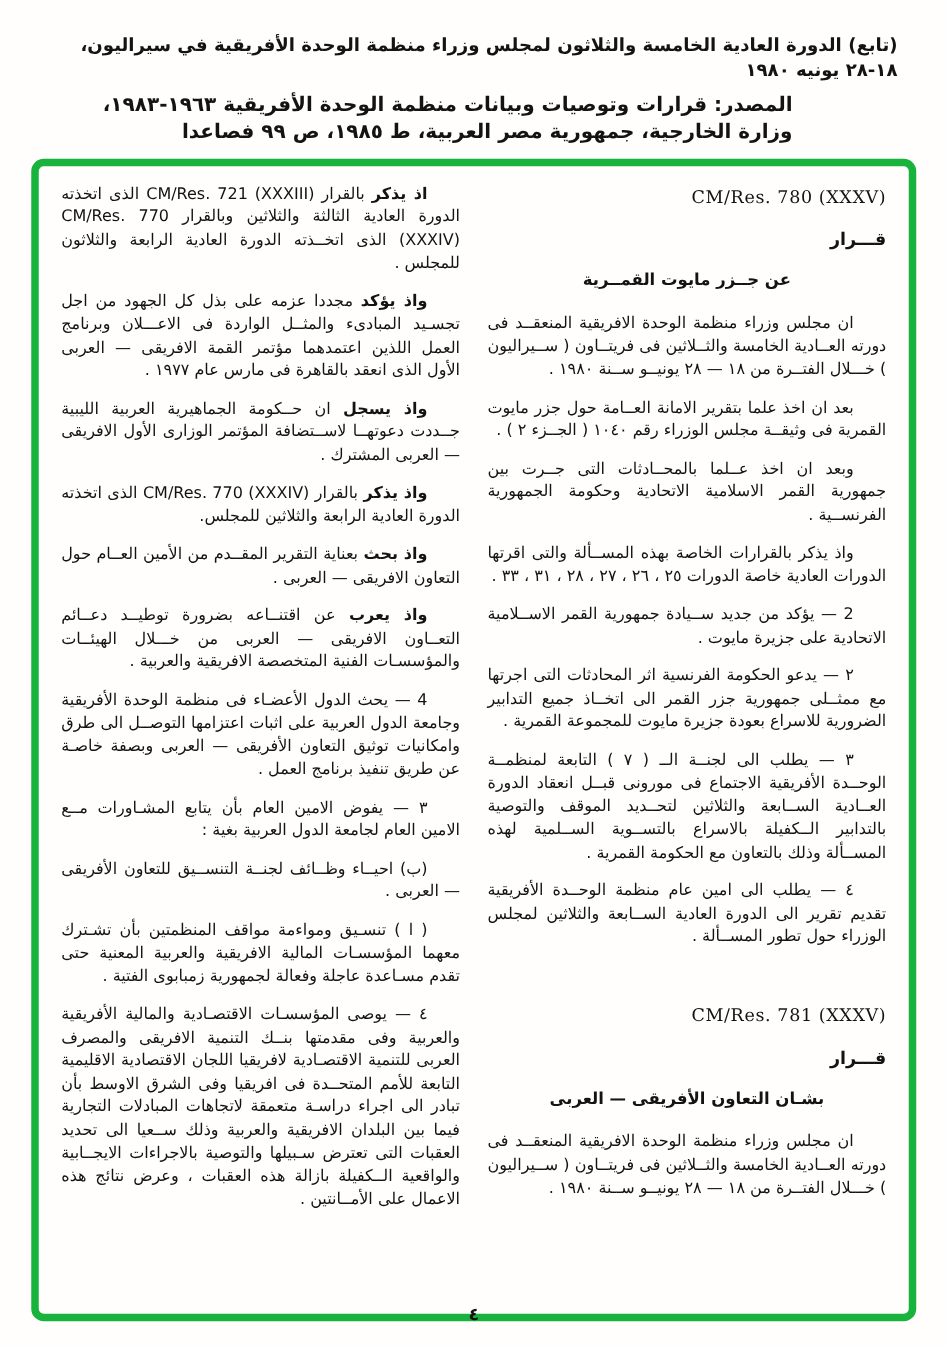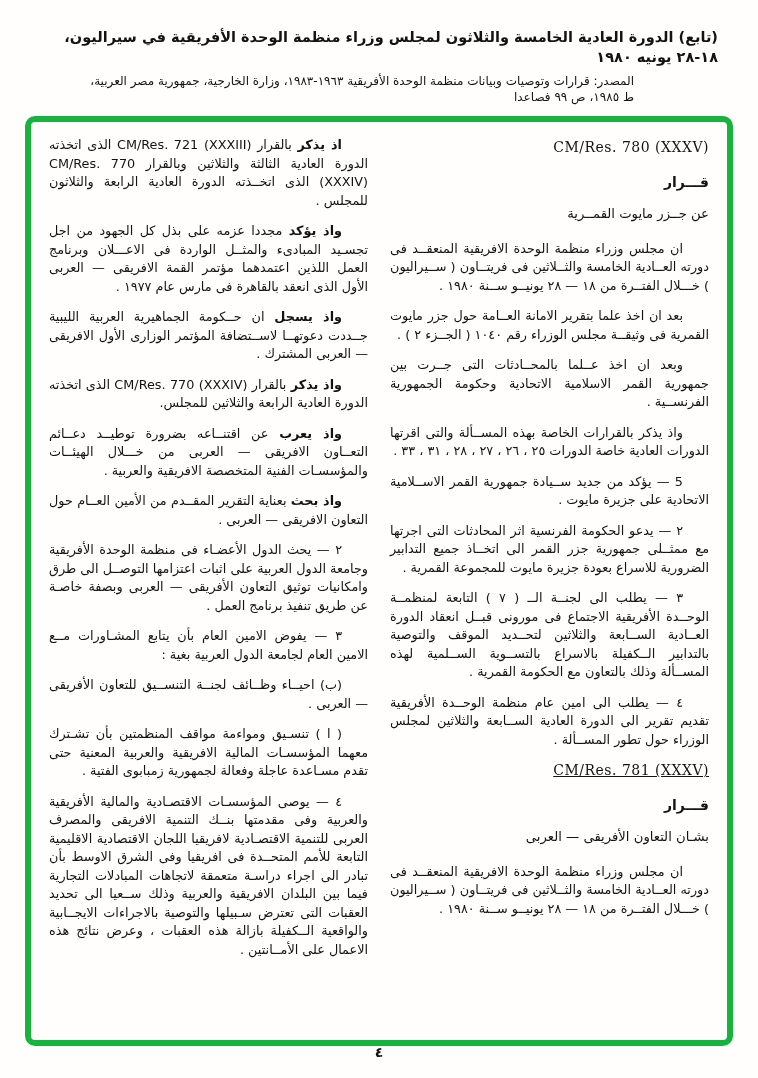--- a/index.html
+++ b/index.html
@@ -11,21 +11,21 @@
     font-family:"DejaVu Sans", sans-serif;
     overflow:hidden;
     direction:rtl;
   }
   .header { padding:28px 40px 0 36px; text-align:right; }
   .header-line1 {
     font-weight:bold; font-size:14.5px; line-height:1.35;
     letter-spacing:0px;
   }
   .header-line2 {
-    font-weight:normal; font-size:12px; margin-top:7px;
+    font-weight:bold; font-size:16px; margin-top:7px;
     padding-left:40px; padding-right:84px; line-height:1.3;
   }
   .frame {
     box-sizing:border-box;
     margin:11px 25px 0 25px;
     width:708px; height:930px;
     border:6px solid #17b33c;
     border-radius:10px;
     padding:14px 18px 10px 18px;
     background:#fffefc;
@@ -35,27 +35,27 @@
     flex:1 1 0; min-width:0;
     text-align:justify;
     font-size:12.8px; line-height:18.5px;
   }
   .res-ref {
     direction:ltr; text-align:right;
     font-family:"DejaVu Serif", serif;
     font-size:14px; letter-spacing:0.5px;
     margin:2px 0 8px 0;
   }
-  .ref-781 { margin-top:12px;text-decoration:underline; }
+  .ref-781 { margin-top:44px; }
   .res-heading {
     font-weight:bold; font-size:14px;
     margin:16px 0 14px 0; text-indent:0;
   }
   .res-subject {
-    font-weight:normal; font-size:13.2px;
+    text-align:center; font-weight:bold; font-size:13.2px;
     margin:0 0 16px 0; text-indent:0;
   }
   p.para { margin:0 0 12px 0; text-indent:26px; }
   p.para b.lead { font-weight:bold; }
   .page-number {
     position:absolute; bottom:18px; left:0; right:0;
     text-align:center; font-weight:bold; font-size:14px;
   }
 </style>
 </head>
@@ -78,21 +78,21 @@
         <div>
 
             <p class="para">ان مجلس وزراء منظمة الوحدة الافريقية المنعقــد فى دورته العــادية الخامسة والثــلاثين فى فريتــاون ( ســيراليون ) خـــلال الفتــرة من ١٨ — ٢٨ يونيــو ســنة ١٩٨٠ .</p>
 
             <p class="para">بعد ان اخذ علما بتقرير الامانة العــامة حول جزر مايوت القمرية فى وثيقــة مجلس الوزراء رقم ١٠٤٠ ( الجــزء ٢ ) .</p>
 
             <p class="para">وبعد ان اخذ عــلما بالمحــادثات التى جــرت بين جمهورية القمر الاسلامية الاتحادية وحكومة الجمهورية الفرنســية .</p>
 
             <p class="para">واذ يذكر بالقرارات الخاصة بهذه المســألة والتى اقرتها الدورات العادية خاصة الدورات ٢٥ ، ٢٦ ، ٢٧ ، ٢٨ ، ٣١ ، ٣٣ .</p>
 
-            <p class="para">5 — يؤكد من جديد ســيادة جمهورية القمر الاســلامية الاتحادية على جزيرة مايوت .</p>
+            <p class="para">2 — يؤكد من جديد ســيادة جمهورية القمر الاســلامية الاتحادية على جزيرة مايوت .</p>
 
             <p class="para">٢ — يدعو الحكومة الفرنسية اثر المحادثات التى اجرتها مع ممثــلى جمهورية جزر القمر الى اتخــاذ جميع التدابير الضرورية للاسراع بعودة جزيرة مايوت للمجموعة القمرية .</p>
 
             <p class="para">٣ — يطلب الى لجنــة الــ ( ٧ ) التابعة لمنظمــة الوحــدة الأفريقية الاجتماع فى مورونى قبــل انعقاد الدورة العــادية الســابعة والثلاثين لتحــديد الموقف والتوصية بالتدابير الــكفيلة بالاسراع بالتســوية الســلمية لهذه المســألة وذلك بالتعاون مع الحكومة القمرية .</p>
 
             <p class="para">٤ — يطلب الى امين عام منظمة الوحــدة الأفريقية تقديم تقرير الى الدورة العادية الســابعة والثلاثين لمجلس الوزراء حول تطور المســألة .</p>
           </div>
 
         <div class="res-ref ref-781">CM/Res. 781 (XXXV)</div>
         <div class="res-heading">قـــرار</div>
@@ -107,26 +107,26 @@
         <div>
 
             <p class="para"><b class="lead">اذ يذكر</b> <span>بالقرار CM/Res. 721 (XXXIII) الذى اتخذته الدورة العادية الثالثة والثلاثين وبالقرار CM/Res. 770 (XXXIV) الذى اتخــذته الدورة العادية الرابعة والثلاثون للمجلس .</span></p>
 
             <p class="para"><b class="lead">واذ يؤكد</b> <span>مجددا عزمه على بذل كل الجهود من اجل تجسـيد المبادىء والمثــل الواردة فى الاعـــلان وبرنامج العمل اللذين اعتمدهما مؤتمر القمة الافريقى — العربى الأول الذى انعقد بالقاهرة فى مارس عام ١٩٧٧ .</span></p>
 
             <p class="para"><b class="lead">واذ يسجل</b> <span>ان حــكومة الجماهيرية العربية الليبية جــددت دعوتهــا لاســتضافة المؤتمر الوزارى الأول الافريقى — العربى المشترك .</span></p>
 
             <p class="para"><b class="lead">واذ يذكر</b> <span>بالقرار CM/Res. 770 (XXXIV) الذى اتخذته الدورة العادية الرابعة والثلاثين للمجلس.</span></p>
 
+            <p class="para"><b class="lead">واذ بحث</b> <span>بعناية التقرير المقــدم من الأمين العــام حول التعاون الافريقى — العربى .</span></p>
+
             <p class="para"><b class="lead">واذ يعرب</b> <span>عن اقتنــاعه بضرورة توطيــد دعــائم التعــاون الافريقى — العربى من خـــلال الهيئــات والمؤسسـات الفنية المتخصصة الافريقية والعربية .</span></p>
 
-            <p class="para"><b class="lead">واذ بحث</b> <span>بعناية التقرير المقــدم من الأمين العــام حول التعاون الافريقى — العربى .</span></p>
 
-
-            <p class="para"> <span>٢ — يحث الدول الأعضـاء فى منظمة الوحدة الأفريقية وجامعة الدول العربية على اثبات اعتزامها التوصــل الى طرق وامكانيات توثيق التعاون الأفريقى — العربى وبصفة خاصـة عن طريق تنفيذ برنامج العمل .</span></p>
+            <p class="para"> <span>4 — يحث الدول الأعضـاء فى منظمة الوحدة الأفريقية وجامعة الدول العربية على اثبات اعتزامها التوصــل الى طرق وامكانيات توثيق التعاون الأفريقى — العربى وبصفة خاصـة عن طريق تنفيذ برنامج العمل .</span></p>
 
             <p class="para"> <span>٣ — يفوض الامين العام بأن يتابع المشـاورات مــع الامين العام لجامعة الدول العربية بغية :</span></p>
 
             <p class="para"> <span>(ب) احيــاء وظــائف لجنــة التنســيق للتعاون الأفريقى — العربى .</span></p>
 
             <p class="para"> <span>( ا ) تنسـيق ومواءمة مواقف المنظمتين بأن تشـترك معهما المؤسسـات المالية الافريقية والعربية المعنية حتى تقدم مسـاعدة عاجلة وفعالة لجمهورية زمبابوى الفتية .</span></p>
 
             <p class="para"> <span>٤ — يوصى المؤسسـات الاقتصـادية والمالية الأفريقية والعربية وفى مقدمتها بنــك التنمية الافريقى والمصرف العربى للتنمية الاقتصـادية لافريقيا اللجان الاقتصادية الاقليمية التابعة للأمم المتحــدة فى افريقيا وفى الشرق الاوسط بأن تبادر الى اجراء دراسـة متعمقة لاتجاهات المبادلات التجارية فيما بين البلدان الافريقية والعربية وذلك ســعيا الى تحديد العقبات التى تعترض سـبيلها والتوصية بالاجراءات الايجــابية والواقعية الــكفيلة بازالة هذه العقبات ، وعرض نتائج هذه الاعمال على الأمــانتين .</span></p>
           </div>
       </div>

